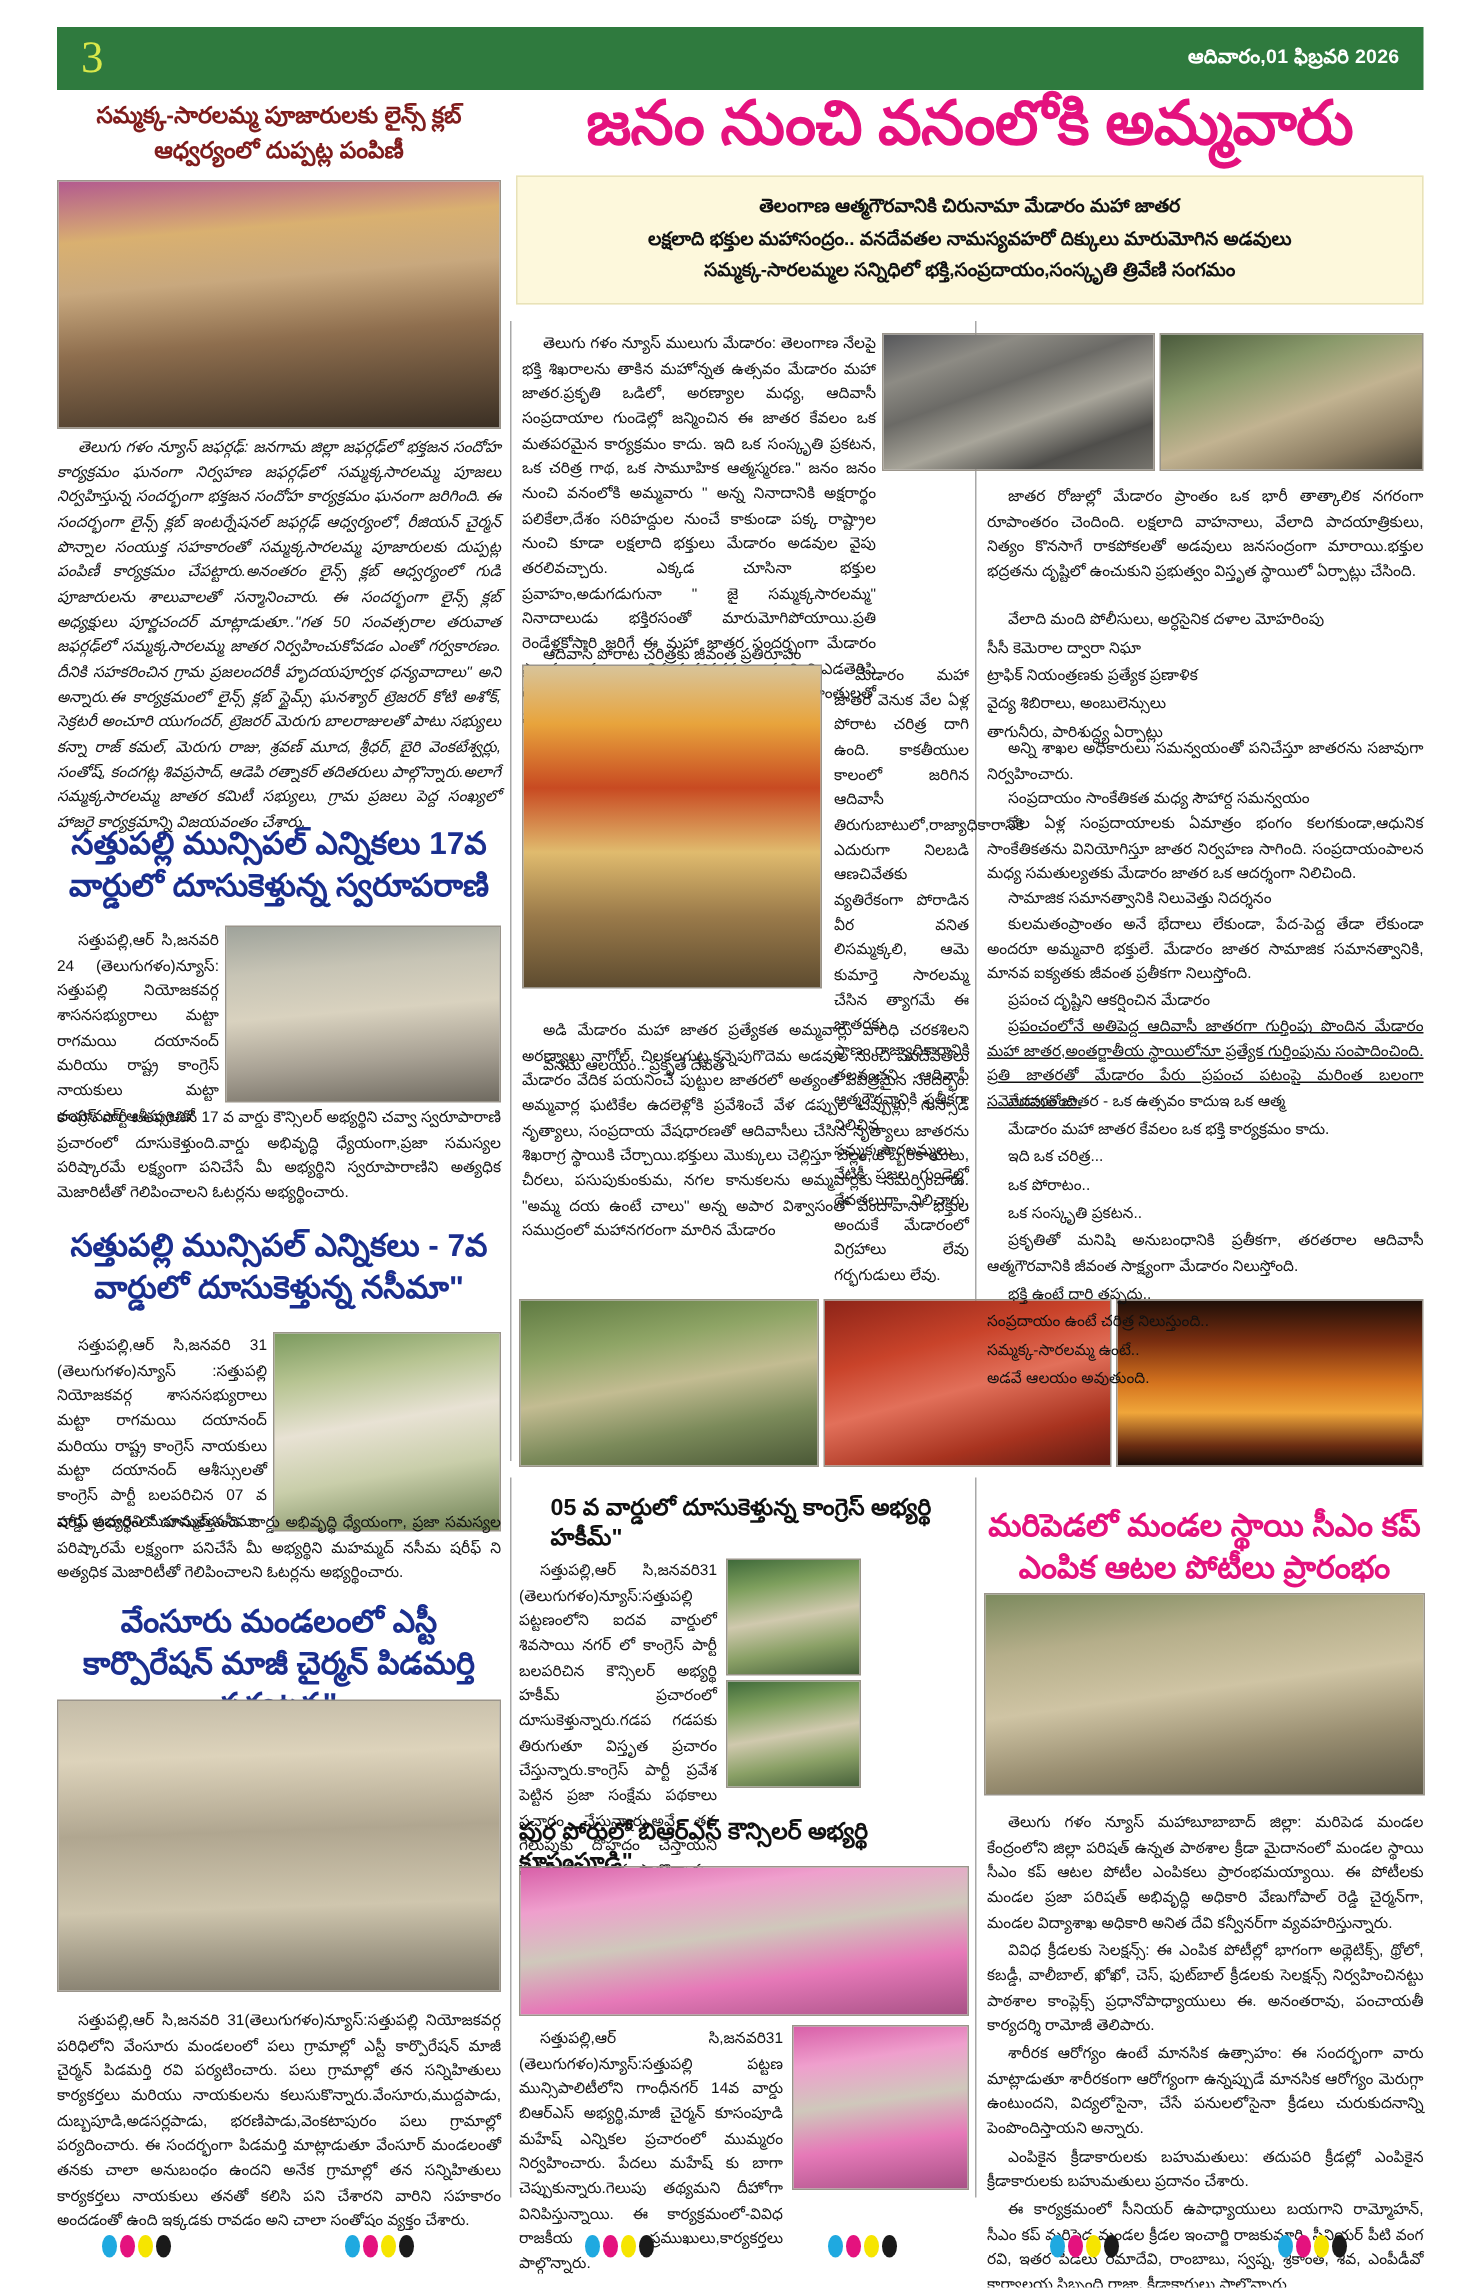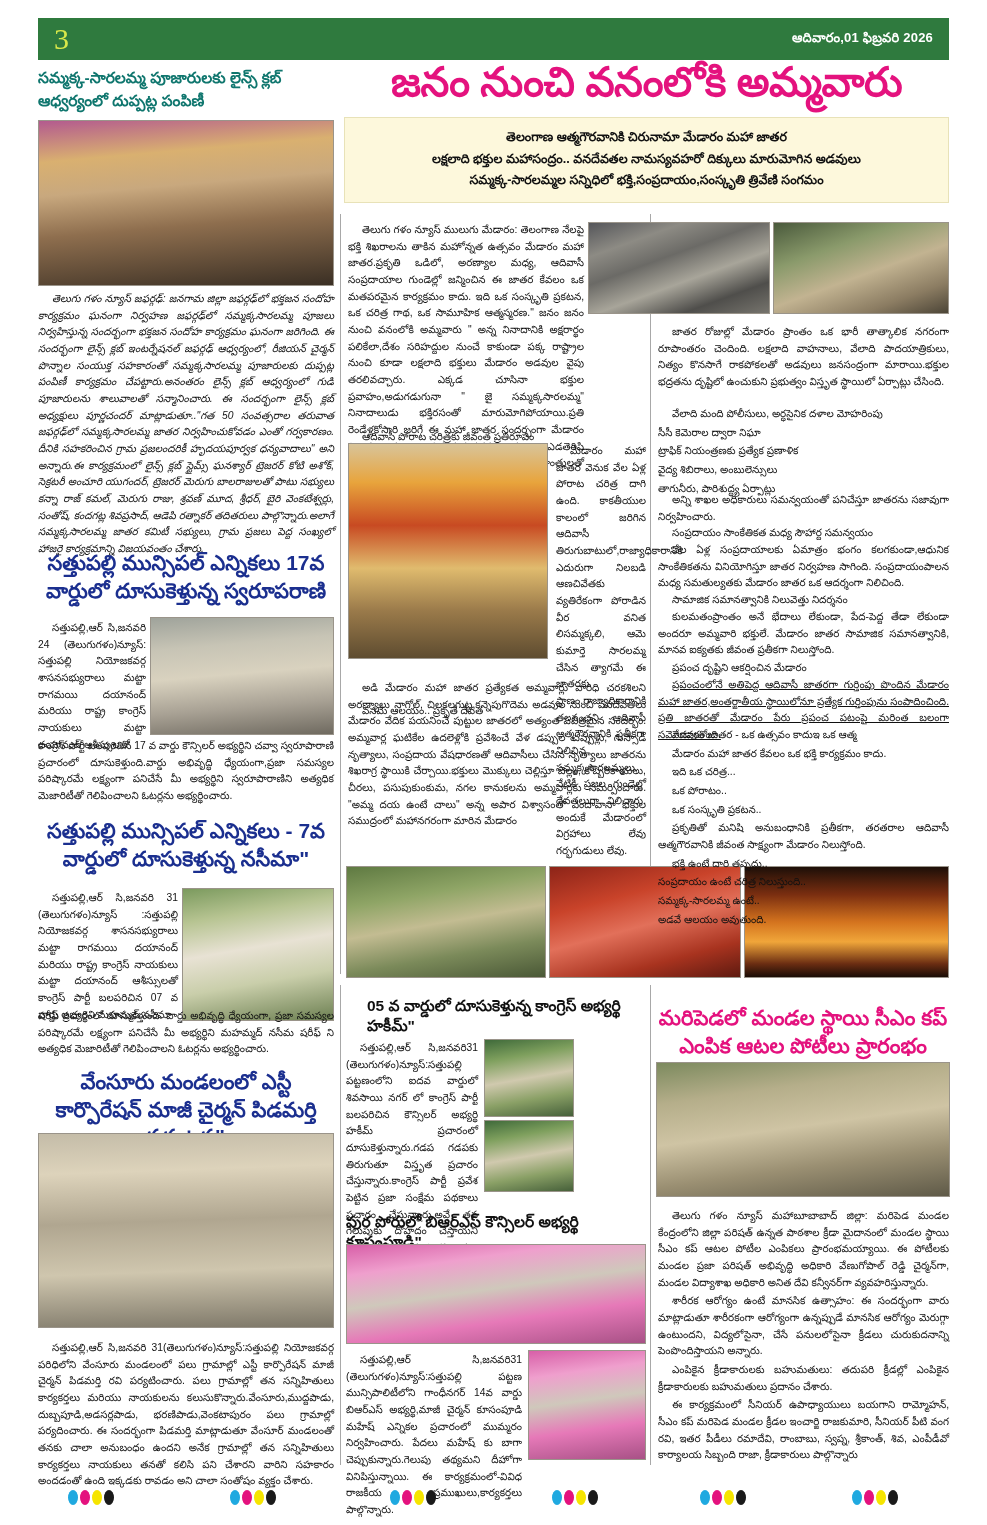--- a/index.html
+++ b/index.html
@@ -37,24 +37,24 @@
     color: #ffffff;
     font-weight: bold;
     letter-spacing: .2px;
   }
 
   
   .left-kicker {
     position: absolute;
     left: 38px; top: 66px;
     width: 296px;
-    text-align: left;
+    text-align: center;
     font-size: 15.5px;
     font-weight: bold;
-    color: #0f766e;
+    color: #7f1d1d;
     line-height: 1.5;
   }
   .main-headline {
     position: absolute;
     left: 344px; top: 60px;
     width: 605px;
     text-align: center;
     font-size: 41px;
     font-weight: bold;
     color: #e4127e;
@@ -301,20 +301,21 @@
   <p class="noind">సమ్మక్క-సారలమ్మ ఉంటే..</p>
   <p class="noind">అడవే ఆలయం అవుతుంది.</p>
 </div>
 
 <div class="hl-pink" style="left:656px; top:1004px; width:294px;">మరిపెడలో మండల స్థాయి సీఎం కప్ ఎంపిక ఆటల పోటీలు ప్రారంభం</div>
 
 <div class="photo p-sports" style="left:656px; top:1062px; width:294px; height:135px;"></div>
 
 <div class="body-text" style="left:658px; top:1208px; width:291px;">
   <p>తెలుగు గళం న్యూస్ మహాబూబాబాద్ జిల్లా: మరిపెడ మండల కేంద్రంలోని జిల్లా పరిషత్ ఉన్నత పాఠశాల క్రీడా మైదానంలో మండల స్థాయి సీఎం కప్ ఆటల పోటీల ఎంపికలు ప్రారంభమయ్యాయి. ఈ పోటీలకు మండల ప్రజా పరిషత్ అభివృద్ధి అధికారి వేణుగోపాల్ రెడ్డి చైర్మన్‌గా, మండల విద్యాశాఖ అధికారి అనిత దేవి కన్వీనర్‌గా వ్యవహరిస్తున్నారు.</p>
+  <p>వివిధ క్రీడలకు సెలక్షన్స్: ఈ ఎంపిక పోటీల్లో భాగంగా అథ్లెటిక్స్, థ్రోలో, కబడ్డీ, వాలీబాల్, ఖోఖో, చెస్, ఫుట్‌బాల్ క్రీడలకు సెలక్షన్స్ నిర్వహించినట్టు పాఠశాల కాంప్లెక్స్ ప్రధానోపాధ్యాయులు ఈ. అనంతరావు, పంచాయతీ కార్యదర్శి రామోజీ తెలిపారు.</p>
   <p>శారీరక ఆరోగ్యం ఉంటే మానసిక ఉత్సాహం: ఈ సందర్భంగా వారు మాట్లాడుతూ శారీరకంగా ఆరోగ్యంగా ఉన్నప్పుడే మానసిక ఆరోగ్యం మెరుగ్గా ఉంటుందని, విద్యలోసైనా, చేసే పనులలోసైనా క్రీడలు చురుకుదనాన్ని పెంపొందిస్తాయని అన్నారు.</p>
   <p>ఎంపికైన క్రీడాకారులకు బహుమతులు: తదుపరి క్రీడల్లో ఎంపికైన క్రీడాకారులకు బహుమతులు ప్రదానం చేశారు.</p>
   <p>ఈ కార్యక్రమంలో సీనియర్ ఉపాధ్యాయులు బయగాని రామ్మోహన్, సీఎం కప్ మరిపెడ మండల క్రీడల ఇంచార్జి రాజకుమారి, సీనియర్ పీటి వంగ రవి, ఇతర పీడీలు రమాదేవి, రాంబాబు, స్వప్న, శ్రీకాంత్, శివ, ఎంపీడీవో కార్యాలయ సిబ్బంది రాజా, క్రీడాకారులు పాల్గొన్నారు</p>
 </div>
 
 <div class="reg-row">
     <div class="reg-group" style="left: 68px;">
       <div class="reg-dot" style="background: rgb(31, 169, 224);"></div>
       <div class="reg-dot" style="background: rgb(228, 18, 126);"></div>
       <div class="reg-dot" style="background: rgb(246, 229, 0);"></div>

